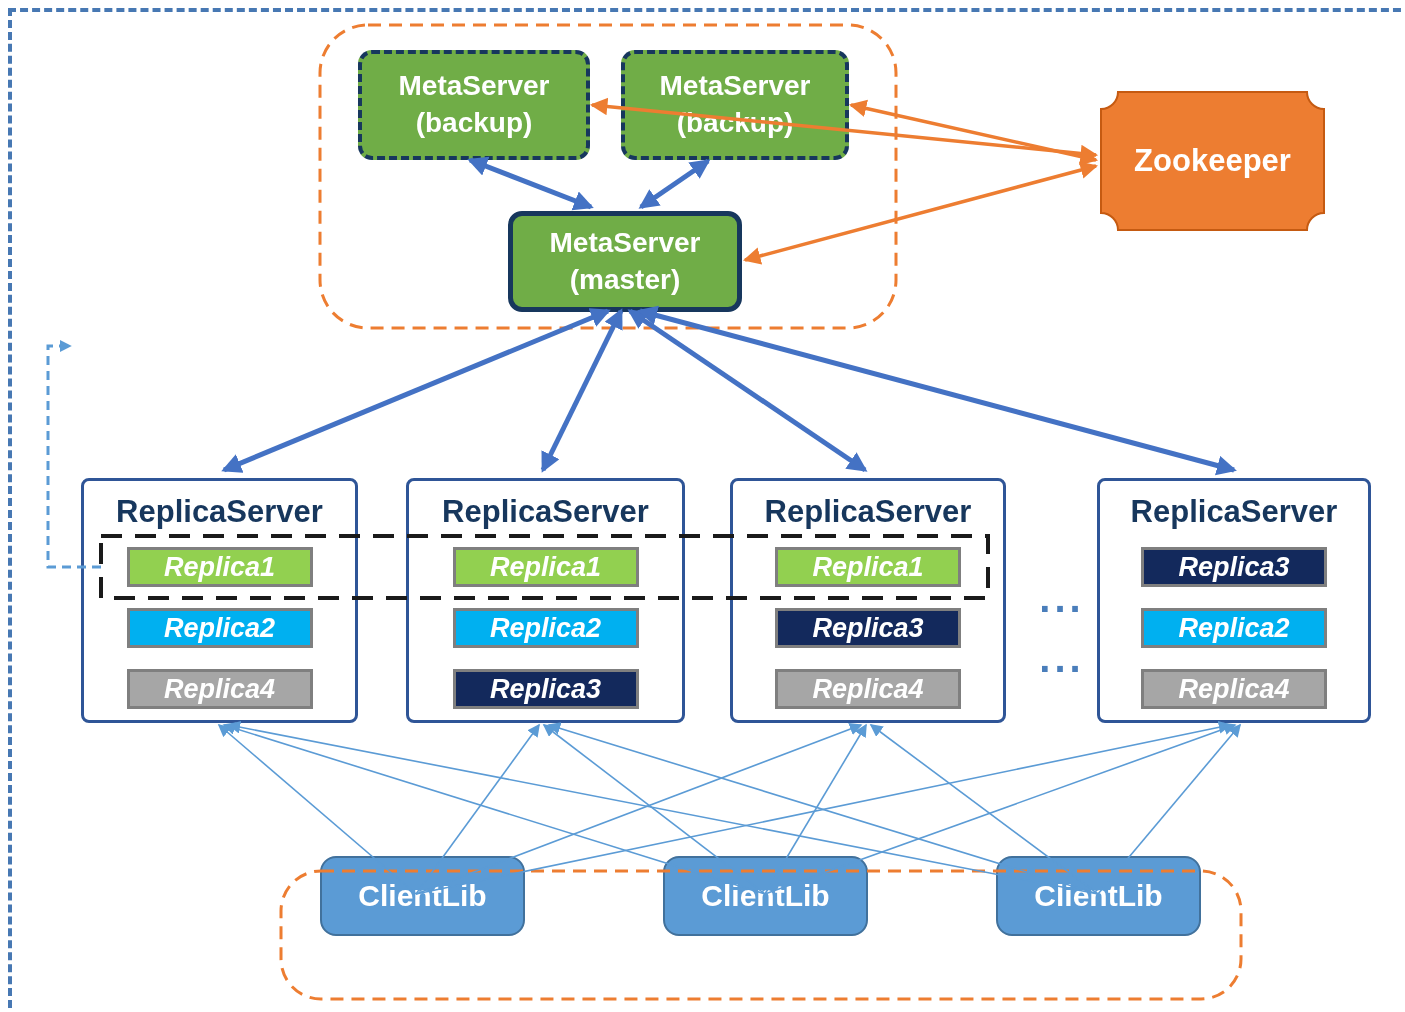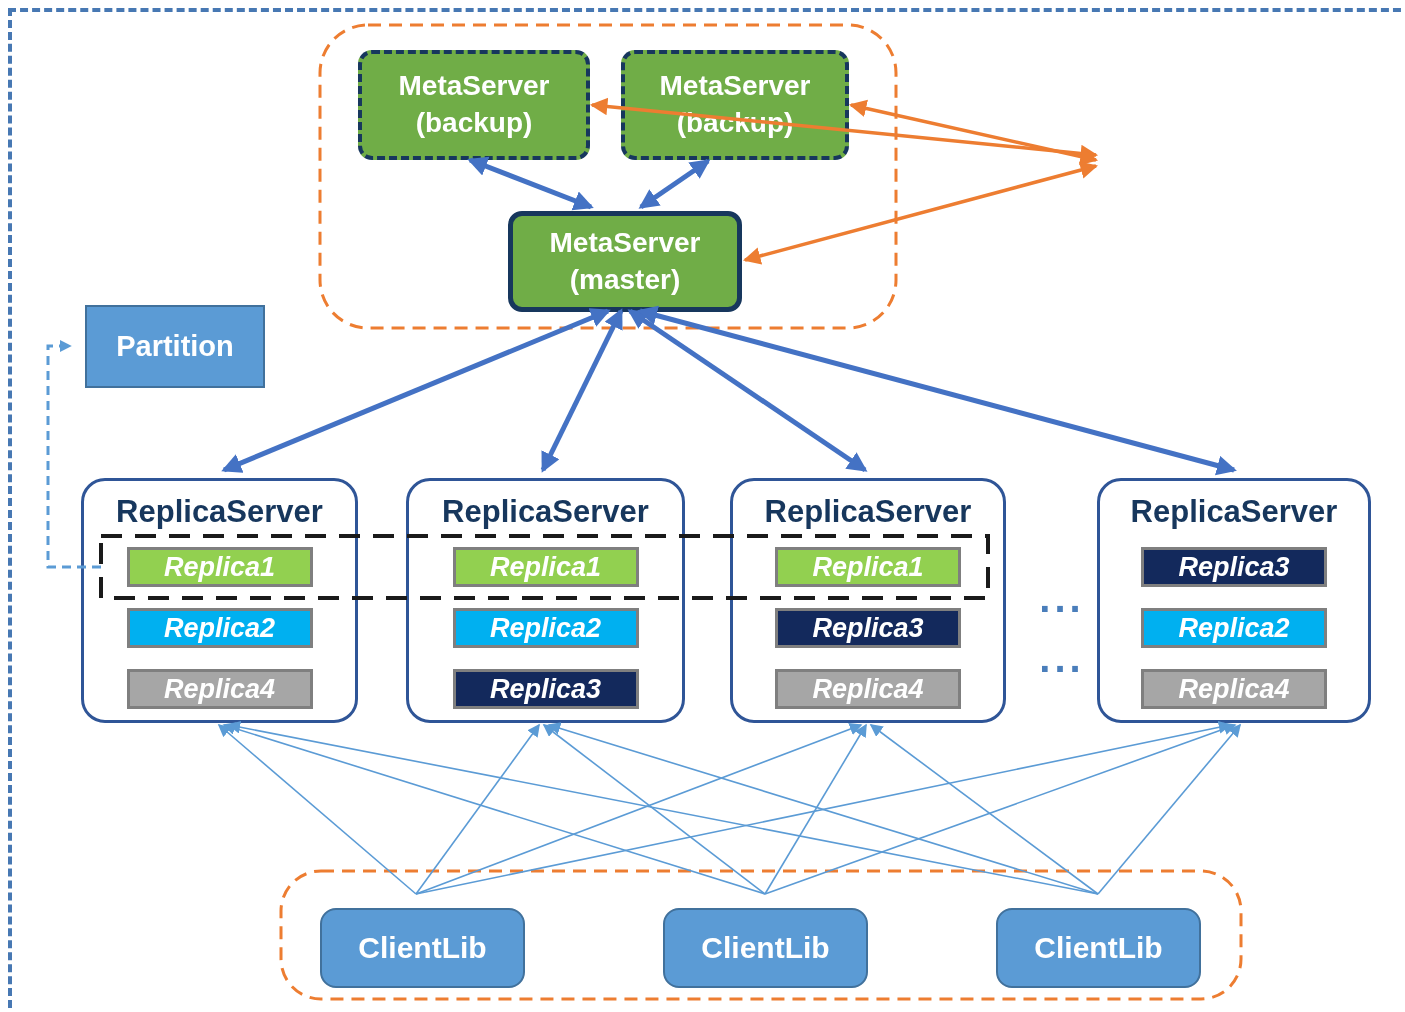--- a/index.html
+++ b/index.html
@@ -27,21 +27,21 @@
   
   .partition{
     position:absolute;left:73px;top:293px;width:180px;height:83px;box-sizing:border-box;
     background:var(--blue-fill);border:2px solid var(--blue-border);
     display:flex;align-items:center;justify-content:center;
     color:#fff;font-size:29px;font-weight:bold;
   }
   
   .rs{
     position:absolute;top:466px;height:245px;box-sizing:border-box;background:#fff;
-    border:3px solid var(--rs-border);border-radius:24px;
+    border:3px solid var(--rs-border);border-radius:8px;
   }
   #rs0{left:69px;width:277px;}
   #rs1{left:394px;width:279px;}
   #rs2{left:718px;width:276px;}
   #rs3{left:1085px;width:274px;}
   .rs-title{
     margin-top:12px;text-align:center;color:var(--navy);
     font-size:31px;font-weight:bold;line-height:38px;
   }
   .rs-items{display:flex;flex-direction:column;align-items:center;gap:21px;margin-top:16px;font-style:italic;}
@@ -49,21 +49,21 @@
     box-sizing:border-box;width:186px;height:40px;border:3px solid var(--item-border);
     color:#fff;font-size:27px;font-weight:bold;text-align:center;line-height:34px;
   }
   
   .dots{
     position:absolute;left:1000px;top:556px;width:100px;text-align:center;
     color:var(--dots);font-size:40px;font-weight:bold;letter-spacing:4px;line-height:60px;
   }
   
   .client-lib{
-    position:absolute;top:896px;width:205px;height:80px;box-sizing:border-box;
+    position:absolute;top:844px;width:205px;height:80px;box-sizing:border-box;
     background:var(--blue-fill);border:2px solid var(--blue-border);border-radius:16px;
     display:flex;align-items:center;justify-content:center;
     color:#fff;font-size:30px;font-weight:bold;
   }
   #cl0{left:308px;} #cl1{left:651px;} #cl2{left:984px;}
   
   .overlay{position:absolute;left:-4px;top:-4px;width:1405px;height:1012px;pointer-events:none;}
   .stroke-orange-dash{stroke:var(--orange);stroke-width:3;fill:none;stroke-dasharray:13 8;}
   .stroke-black-dash{stroke:var(--dash-black);stroke-width:4;fill:none;stroke-dasharray:21 13;}
   .stroke-part-dash{stroke:var(--thin-blue);stroke-width:3;fill:none;stroke-dasharray:9 6;}
@@ -88,24 +88,27 @@
   <div class="meta-box meta-backup" id="backup2">
     <span>MetaServer</span>
     <span>(backup)</span>
   </div>
 
   <div class="meta-box" id="master">
     <span>MetaServer</span>
     <span>(master)</span>
   </div>
 
-
-  <div class="partition">
-    <span>Partition</span>
-  </div>
+  <div class="zk-wrap">
+    <svg width="225" height="140" viewBox="0 0 225 140">
+      <path class="zk-shape" d="M 18,1 L 207,1 A 17,17 0 0 0 224,18 L 224,122 A 17,17 0 0 0 207,139 L 18,139 A 17,17 0 0 0 1,122 L 1,18 A 17,17 0 0 0 18,1 Z"></path>
+    </svg>
+    <div class="zk-label">Zookeeper</div>
+  </div>
+
 
   <div class="rs" id="rs0">
     <div class="rs-title">ReplicaServer</div>
     <div class="rs-items">
         <div class="replica-item" style="background: rgb(146, 208, 80);">Replica1</div>
         <div class="replica-item" style="background: rgb(0, 176, 240);">Replica2</div>
         <div class="replica-item" style="background: rgb(166, 166, 166);">Replica4</div>
       </div>
   </div>
   <div class="rs" id="rs1">

